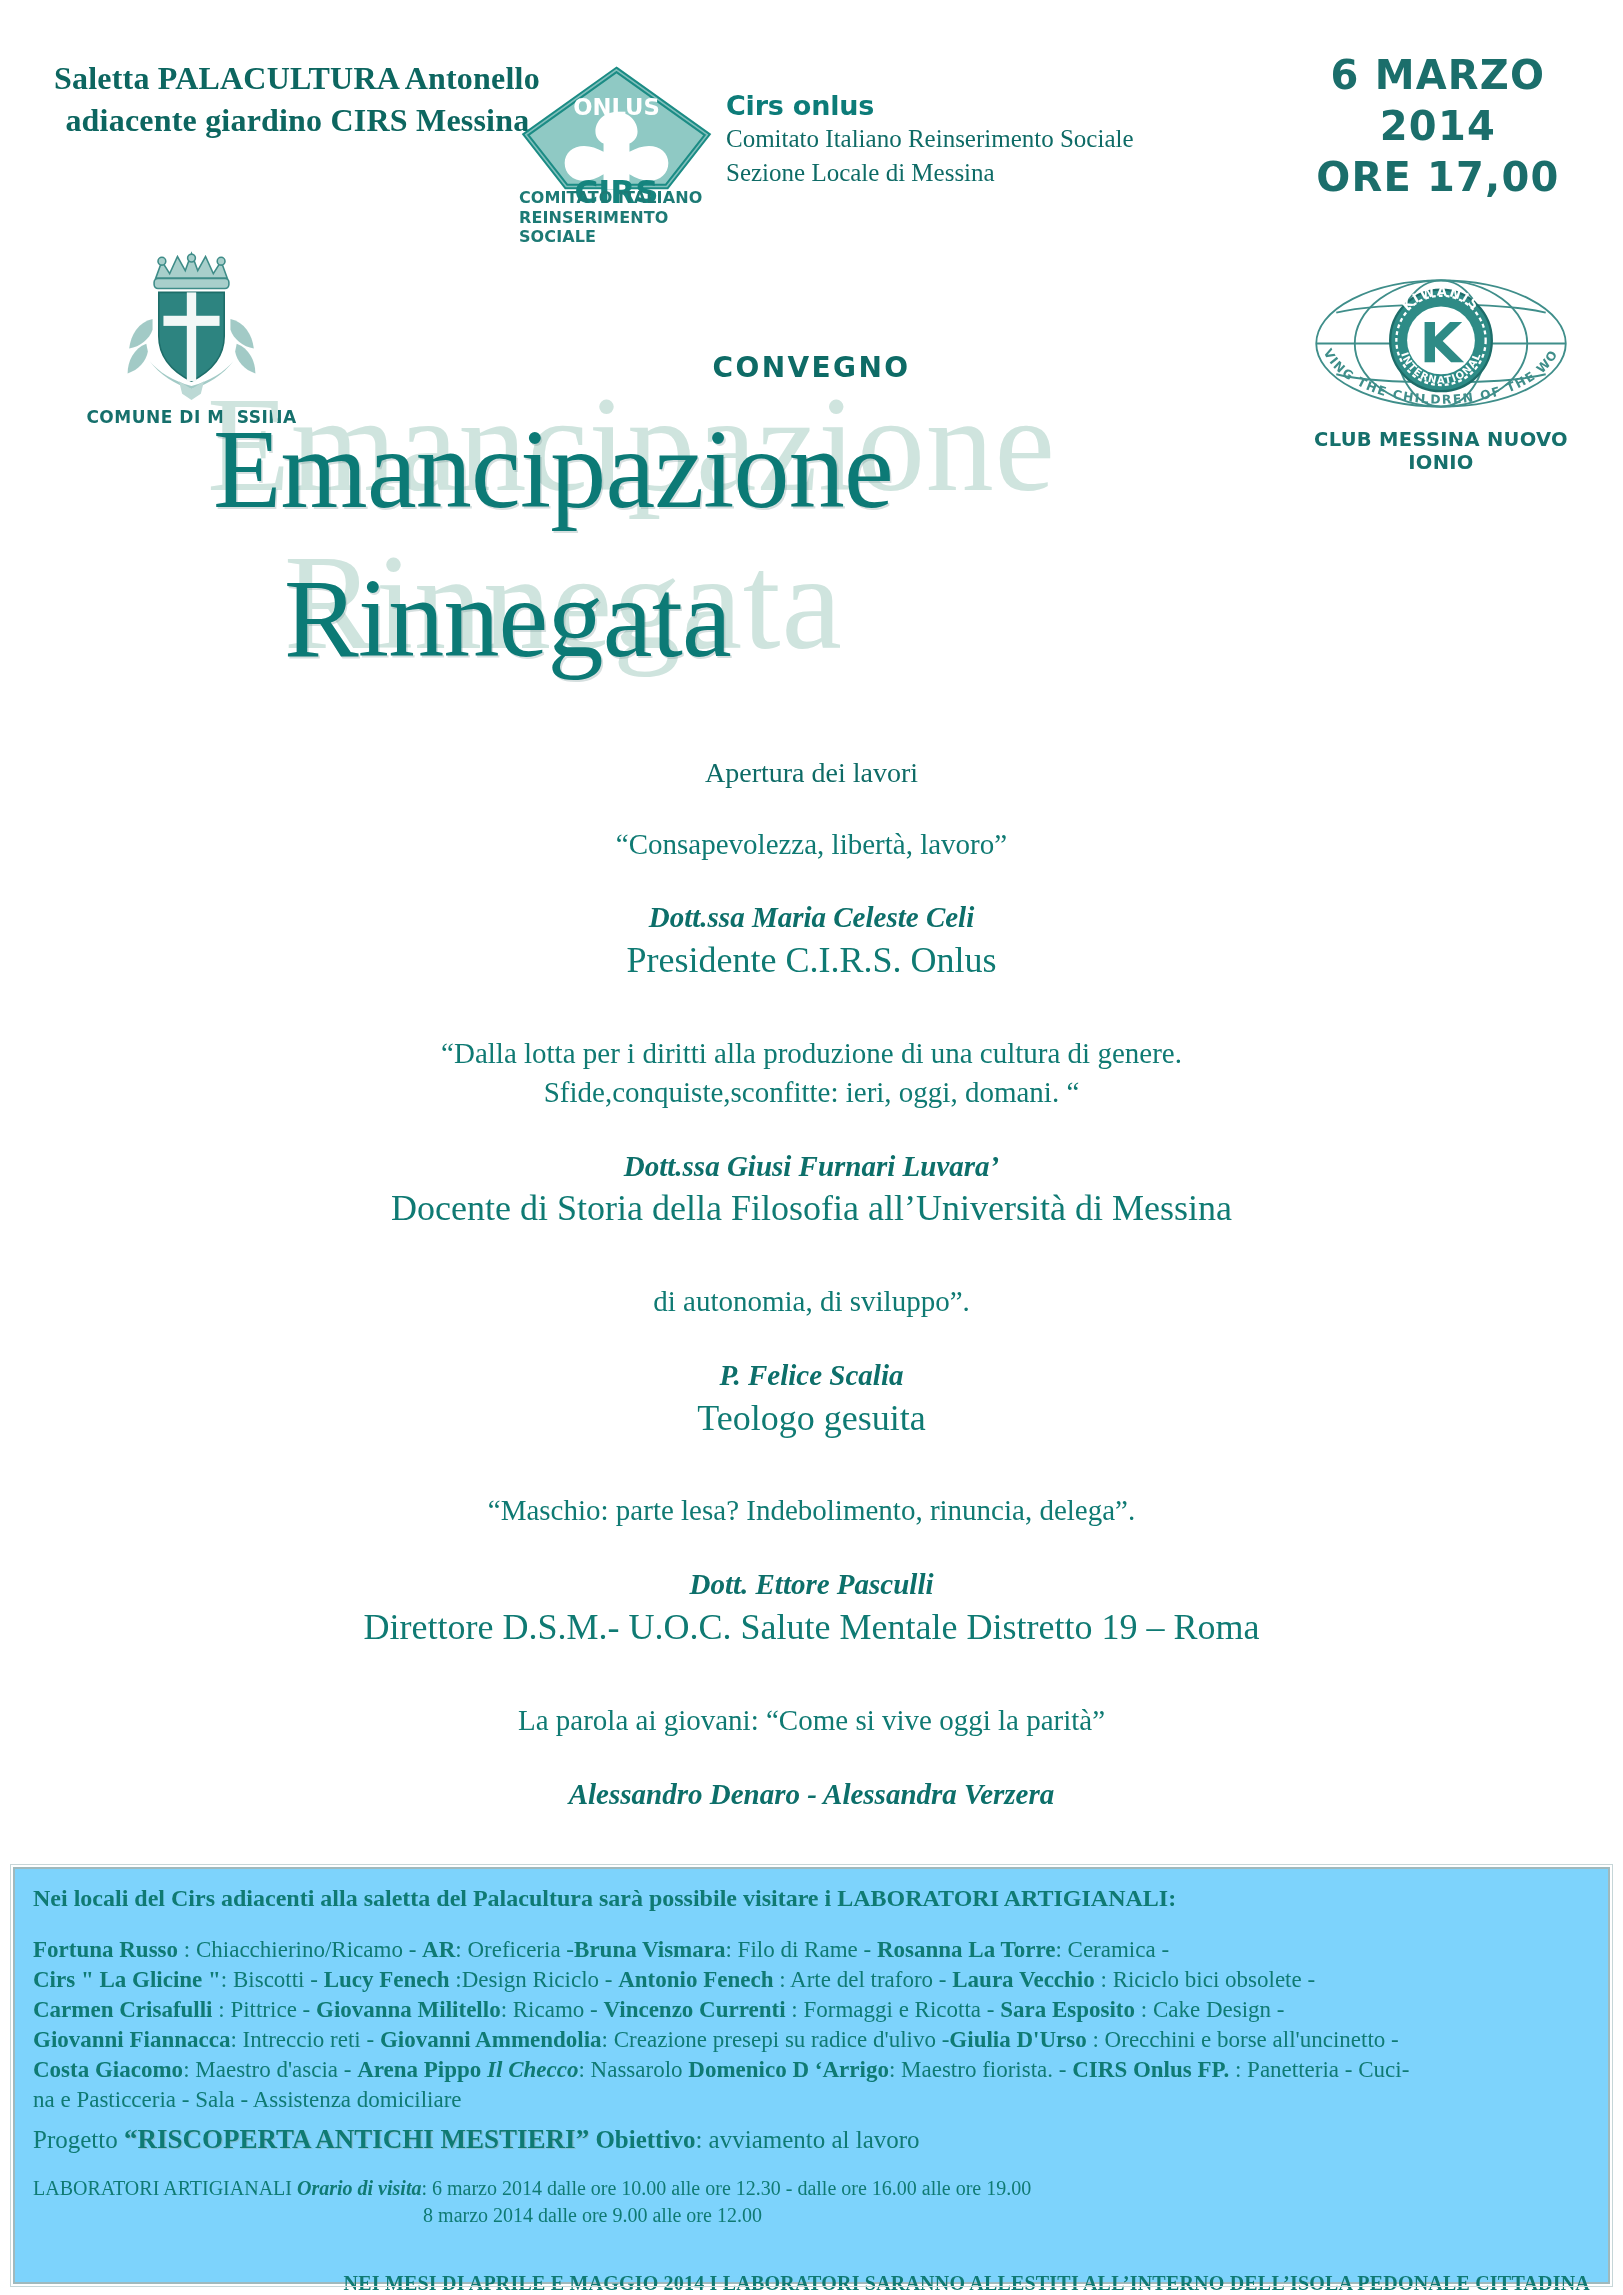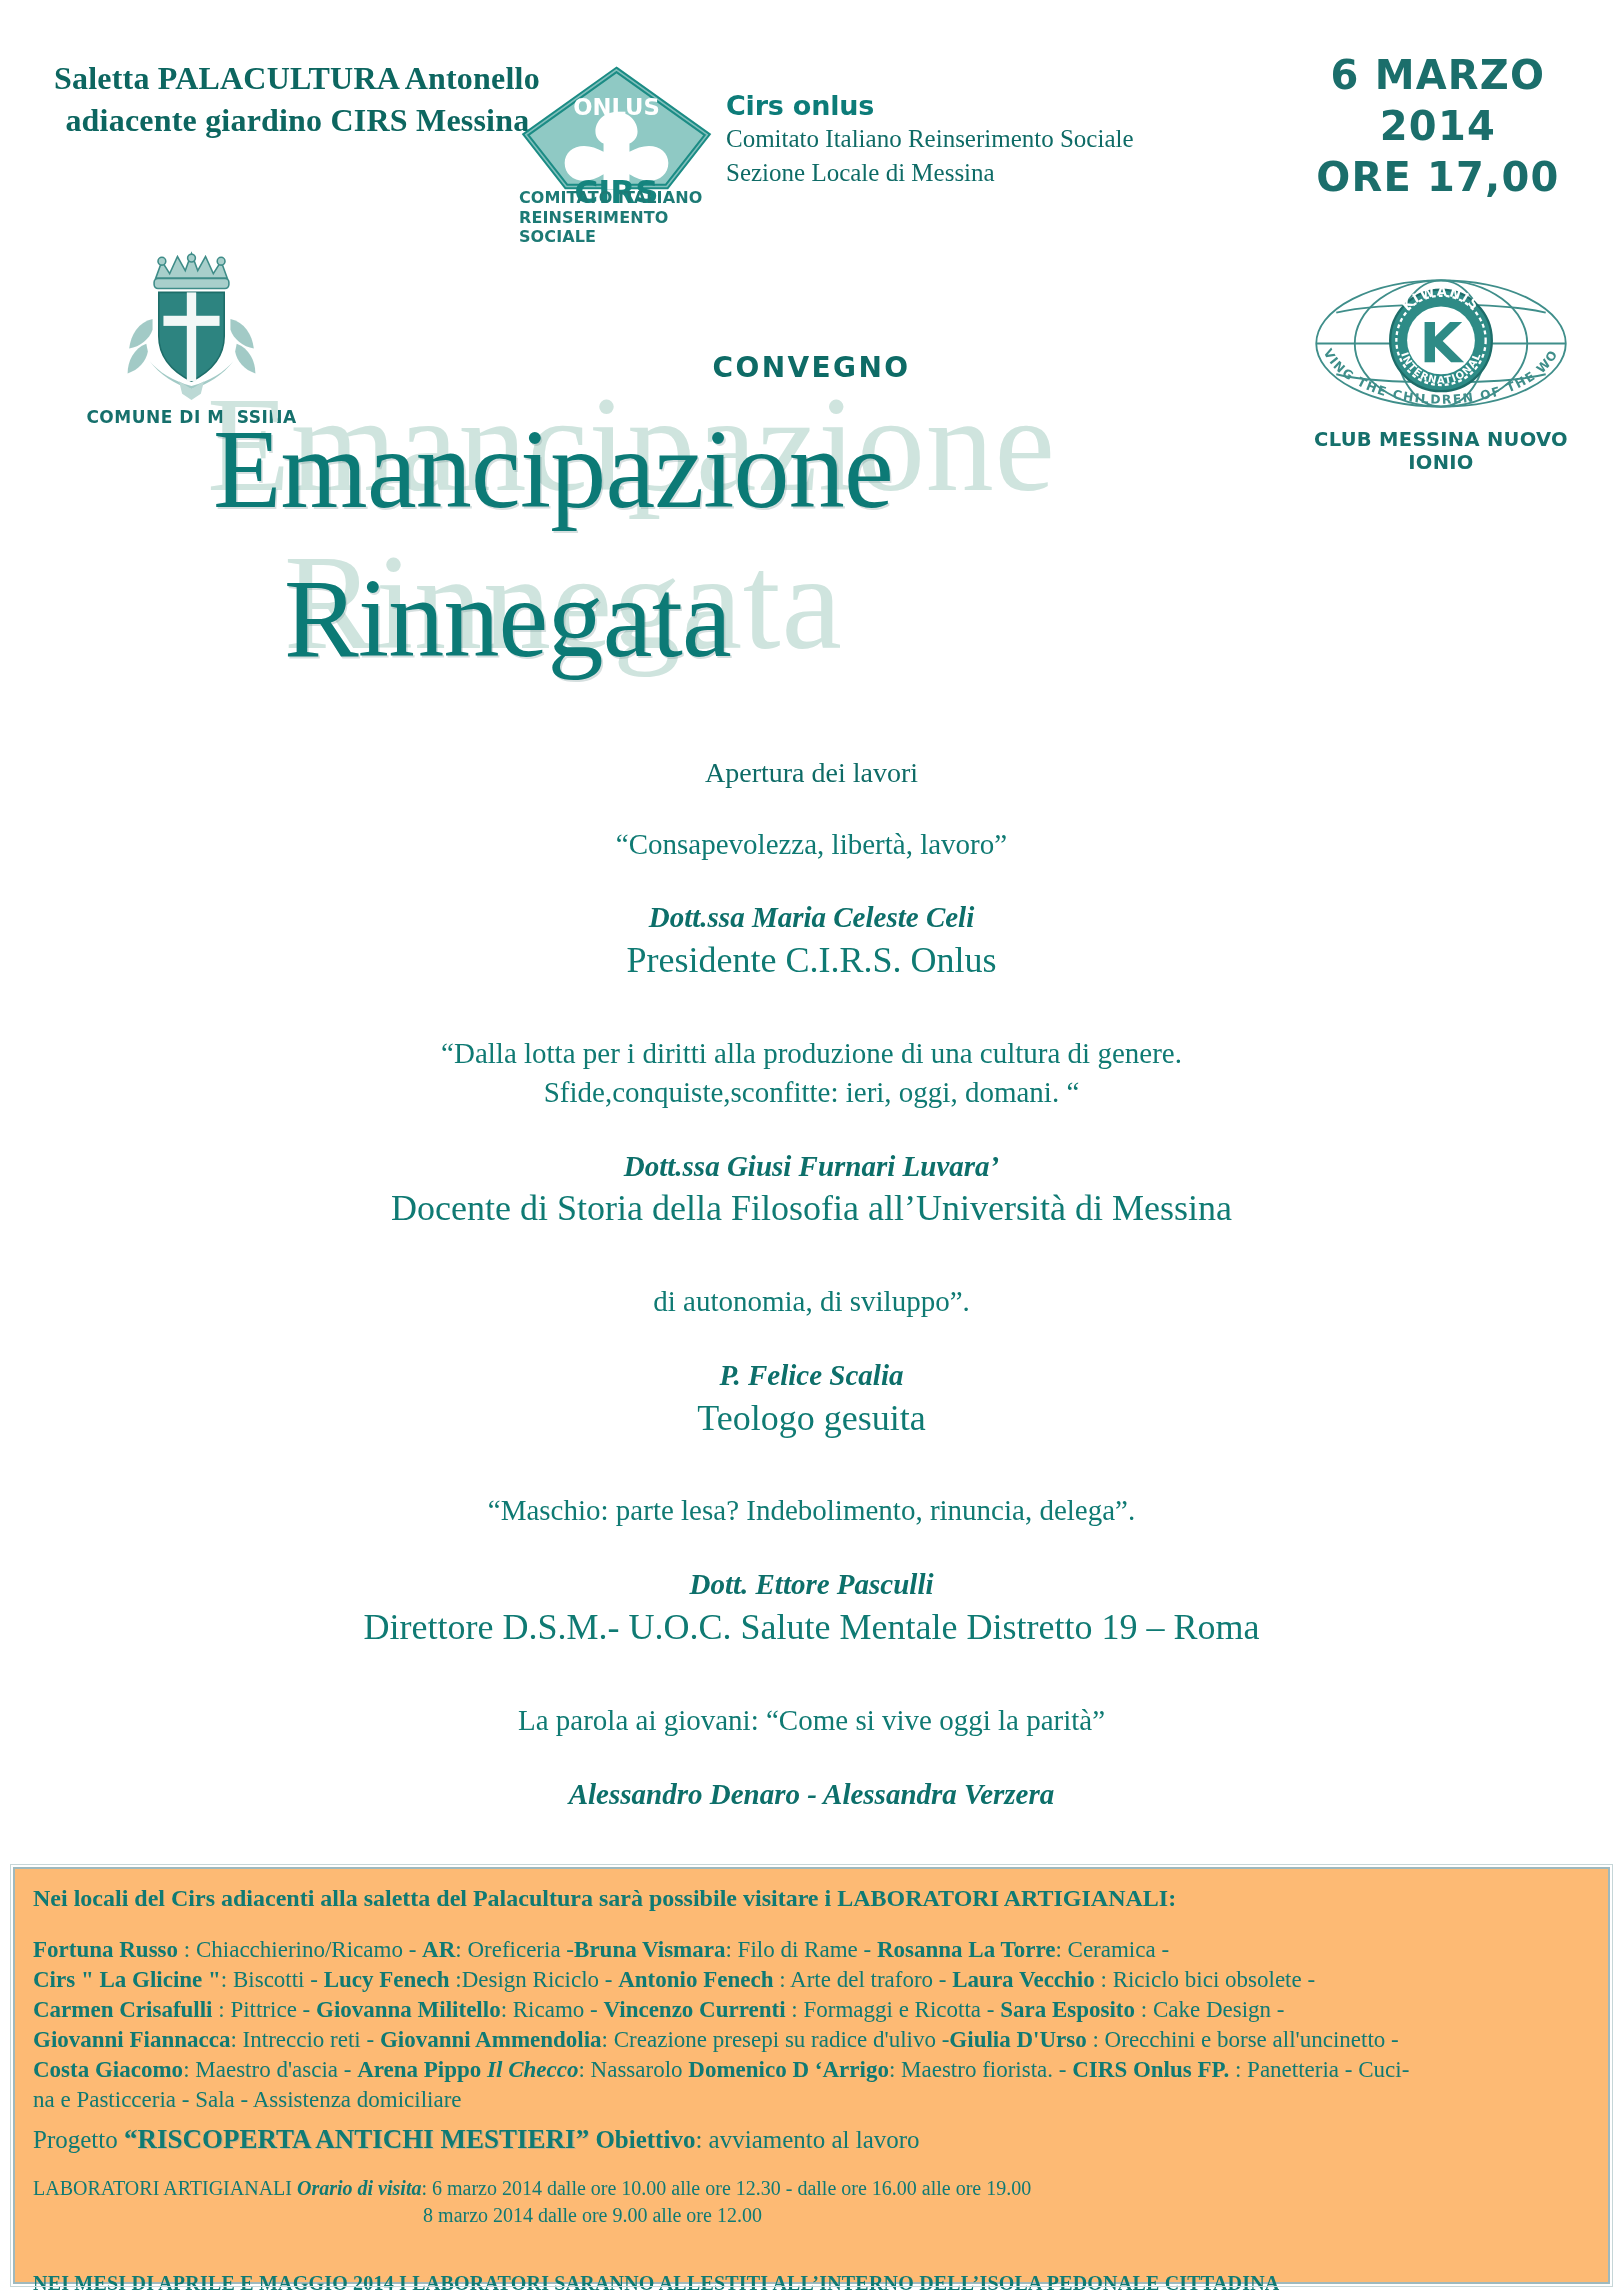--- a/index.html
+++ b/index.html
@@ -232,21 +232,21 @@
   
   .panel {
     position: absolute;
     left: 13px;
     right: 13px;
     top: 1867px;
     bottom: 11.4px;
     border: 2.4px double #9fb9bd;
     outline: 0.8px solid #c6d6d8;
     outline-offset: 2.4px;
-    background: #fdba74;
+    background: #7dd3fc;
     box-sizing: border-box;
     padding: 14.6px 18px 8px 18px;
   }
   .panel-head {
     font-size: 24px;
     font-weight: bold;
     color: #0f7a73;
     line-height: 1.2;
     margin-bottom: 23px;
     white-space: nowrap;
@@ -286,21 +286,21 @@
     margin-top: 3.2px;
     text-align: center;
     padding-right: 438px;
   }
 
   .closing {
     font-size: 20px;
     font-weight: bold;
     color: #0f7a73;
     letter-spacing: 0.2px;
-    text-align: left;
+    text-align: right;
     margin-top: 45px;
     white-space: nowrap;
   }
 </style>
 </head>
 <body>
 
 <div class="poster">
 
   <div class="venue">

